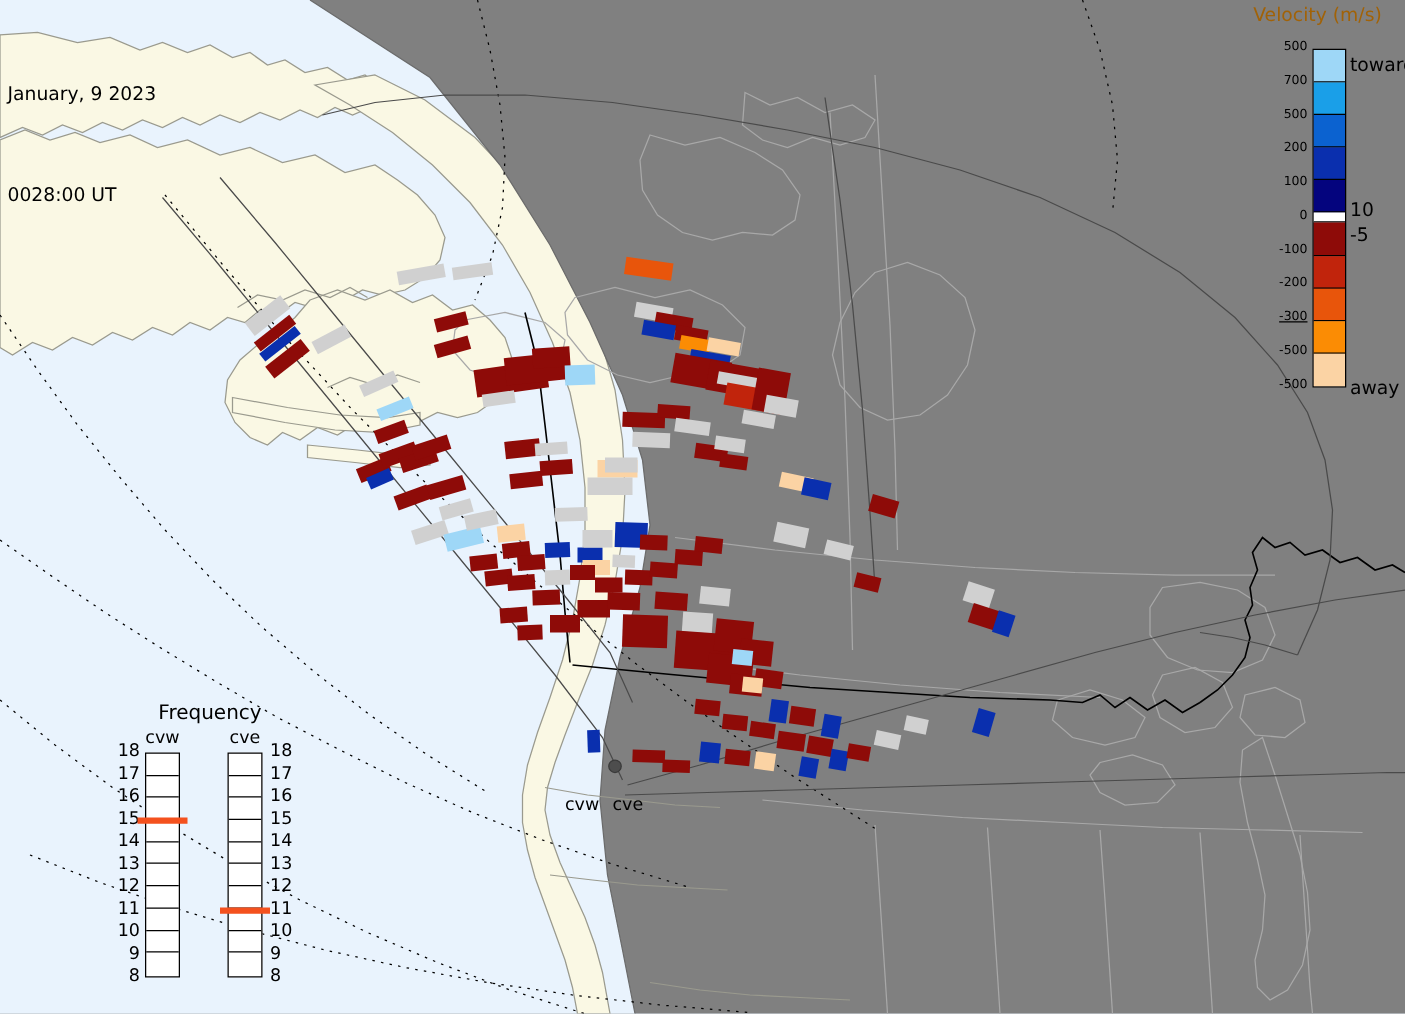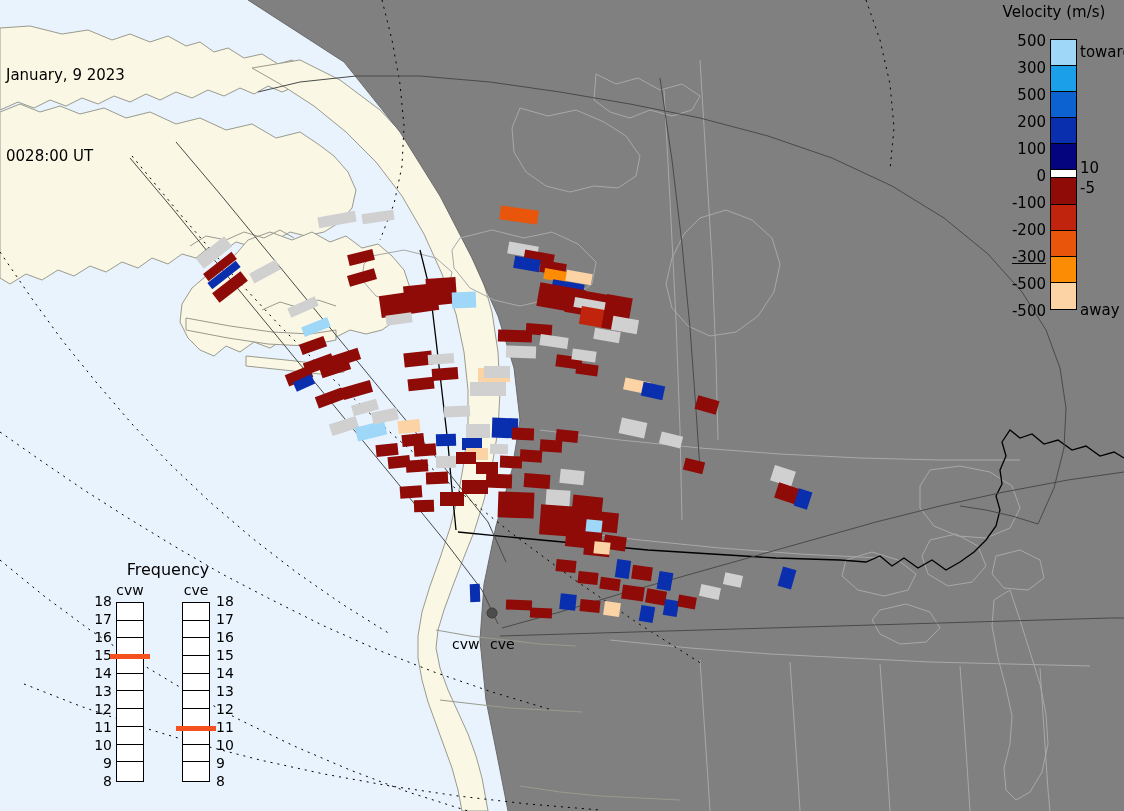--- a/index.html
+++ b/index.html
@@ -8,26 +8,26 @@
   #mapsvg{position:absolute;left:0;top:0;width:1124px;height:811px;}
 
   
   #stamp{position:absolute;left:6px;top:2px;color:#000;line-height:15px;
          font-family:"DejaVu Sans",sans-serif;font-size:15px;z-index:40;white-space:pre;}
   #stamp div{letter-spacing:0px;margin-top:36px;}
 
   
   #cbpanel{position:absolute;left:980px;top:0px;width:144px;height:340px;z-index:40;}
   #cbtitle{position:absolute;left:4px;top:3px;width:140px;text-align:center;
-           font-size:15px;color:#000000;}
+           font-size:15px;color:#a16207;}
   #cbbar{position:absolute;left:70px;top:39px;width:27px;height:271px;
          border:1px solid #000;box-sizing:border-box;}
   .cbseg{width:100%;box-sizing:border-box;border-bottom:1px solid #000;}
   .cbseg:last-child{border-bottom:none;}
-  .cbtick{position:absolute;right:78px;font-size:15px;color:#000;
+  .cbtick{position:absolute;right:78px;font-size:10px;color:#000;
           text-align:right;width:48px;transform:translateY(-8px);}
   .cbside{position:absolute;left:100px;font-size:15px;color:#000;
           transform:translateY(-9px);white-space:nowrap;}
 
   
   #freqpanel{position:absolute;left:88px;top:560px;width:160px;height:230px;z-index:40;}
   #freqtitle{position:absolute;left:0;top:0;width:160px;text-align:center;
              font-size:16px;color:#000;}
   .freqcol{position:absolute;top:22px;}
   .freqname{position:absolute;top:0;width:44px;text-align:center;font-size:14px;color:#000;}
@@ -345,21 +345,21 @@
         <div class="cbseg" style="height: 26.1px; background: rgb(4, 4, 126);"></div>
         <div class="cbseg" style="height: 8px; background: rgb(255, 255, 255);"></div>
         <div class="cbseg" style="height: 26.1px; background: rgb(142, 11, 8);"></div>
         <div class="cbseg" style="height: 26.1px; background: rgb(193, 36, 12);"></div>
         <div class="cbseg" style="height: 26.1px; background: rgb(232, 85, 11);"></div>
         <div class="cbseg" style="height: 26.1px; background: rgb(251, 140, 4);"></div>
         <div class="cbseg" style="height: 26.1px; background: rgb(251, 211, 164);"></div>
       </div>
     <div id="cbticks">
         <div class="cbtick" style="top: 40px;">500</div>
-        <div class="cbtick" style="top: 67px;">300</div>
+        <div class="cbtick" style="top: 67px;">700</div>
         <div class="cbtick" style="top: 94px;">500</div>
         <div class="cbtick" style="top: 121px;">200</div>
         <div class="cbtick" style="top: 148px;">100</div>
         <div class="cbtick" style="top: 175px;">0</div>
         <div class="cbtick" style="top: 202px;">-100</div>
         <div class="cbtick" style="top: 229px;">-200</div>
         <div class="cbtick" style="top: 256px; text-decoration: underline;">-300</div>
         <div class="cbtick" style="top: 283px;">-500</div>
         <div class="cbtick" style="top: 310px;">-500</div>
       </div>

